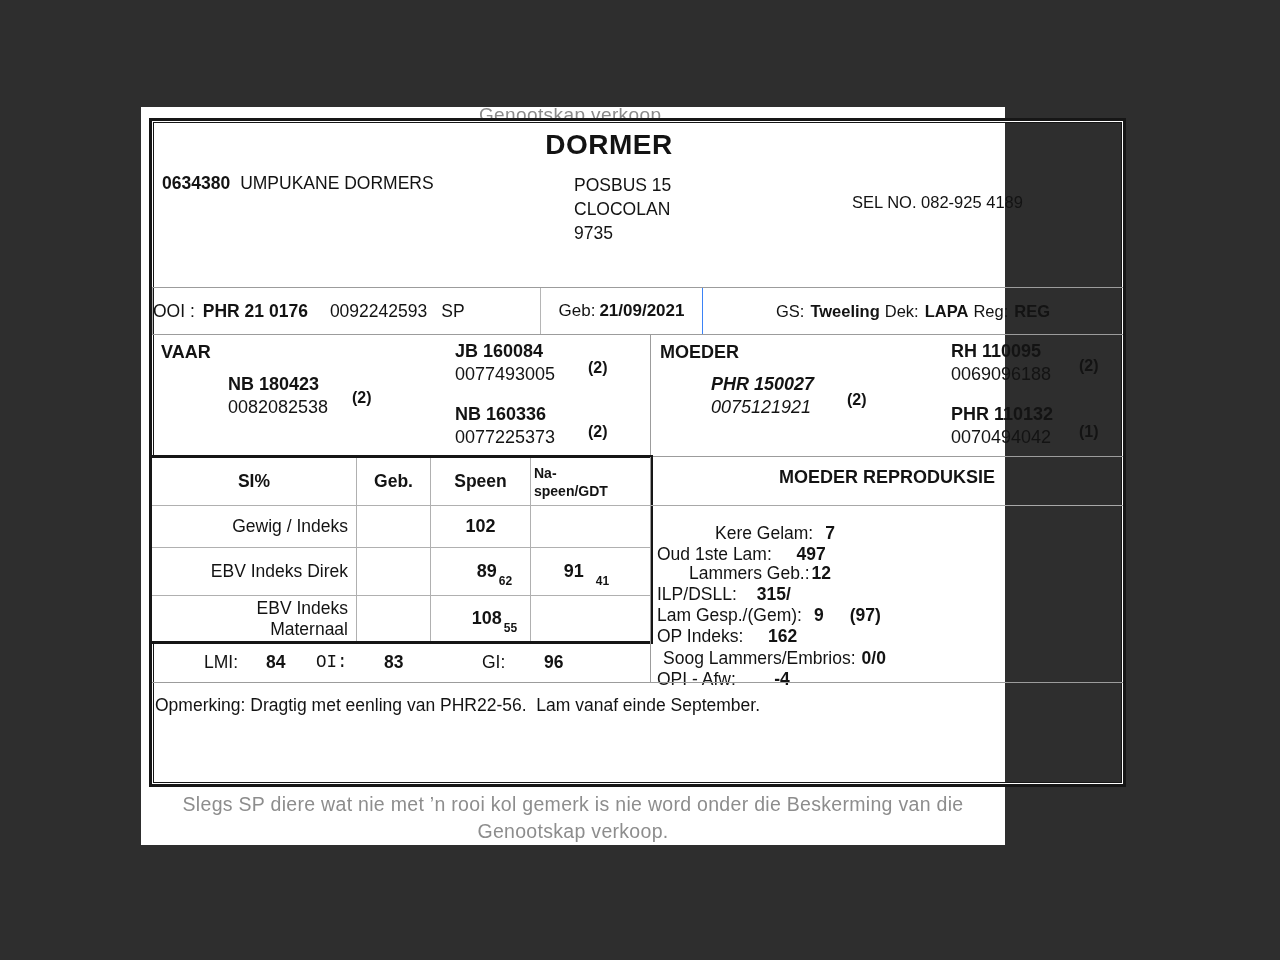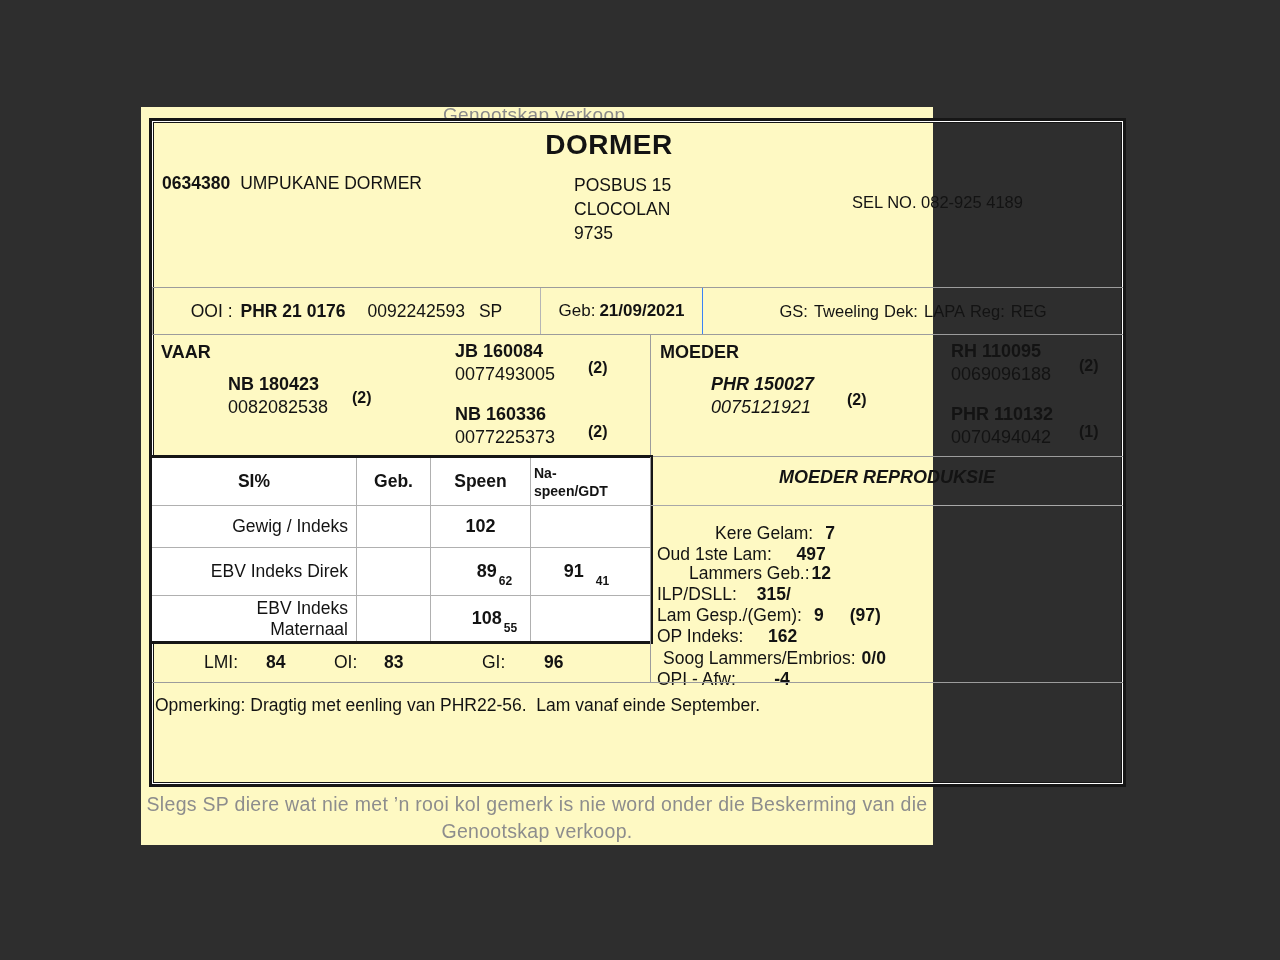--- a/index.html
+++ b/index.html
@@ -1,18 +1,18 @@
 <!DOCTYPE html>
 <html><head>
 <meta charset="utf-8">
 <style>
   html,body{margin:0;padding:0;background:#2e2e2e;}
   .stage{position:relative;width:1280px;height:960px;background:#2e2e2e;overflow:hidden;
          font-family:"Liberation Sans",sans-serif;color:#131313;}
-  .page{position:absolute;left:141px;top:107px;width:792px;height:738px;background:#fef9c3;}
+  .page{position:absolute;left:141px;top:107px;width:864px;height:738px;background:#ffffff;}
 
   
   .top-clip{position:absolute;left:0;top:0;width:100%;height:11px;overflow:hidden;text-align:center;}
   .top-clip span{display:inline-block;margin-top:-14px;font-size:19px;color:#8a8a8a;letter-spacing:.4px;}
 
   
   .card{position:absolute;left:8px;top:11px;width:977px;height:669px;box-sizing:border-box;
         border:3px solid #161616;
         box-shadow:inset 0 0 0 1px #ffffff, inset 0 0 0 2px #161616;}
   .card *{box-sizing:border-box;}
@@ -25,28 +25,28 @@
   .breeder-line{position:absolute;left:10px;top:52px;font-size:17.5px;}
   .breeder-no{font-weight:bold;margin-right:10px;}
   .address{position:absolute;left:422px;top:52px;font-size:17.5px;line-height:24px;}
   .phone{position:absolute;left:700px;top:72px;font-size:16.5px;}
 
   
   .sec-lot{top:166px;height:47px;border-top:1px solid #9c9c9c;display:flex;align-items:stretch;}
   .lot-cell{display:flex;align-items:center;}
   .lot-id{width:118px;padding-left:8px;font-size:23px;font-weight:bold;}
   .lot-id .num{margin-left:9px;}
-  .lot-ooi{width:388px;border-left:1px solid #b5b5b5;justify-content:center;font-size:17.5px;}
+  .lot-ooi{width:388px;border-left:1px solid #b5b5b5;font-size:17.5px;}
   .lot-ooi .v{font-weight:bold;margin-left:8px;}
   .lot-ooi .reg{margin-left:22px;}
   .lot-ooi .flag{margin-left:14px;}
   .lot-geb{width:162px;border-left:1px solid #b5b5b5;justify-content:center;font-size:17px;}
   .lot-geb .v{font-weight:bold;margin-left:4px;}
   .lot-gs{flex:1;border-left:1px solid #3b82f6;justify-content:center;font-size:16.5px;white-space:nowrap;}
-  .lot-gs .v{font-weight:normal;margin-left:6px;margin-right:5px;}
+  .lot-gs .v{font-weight:bold;margin-left:6px;margin-right:5px;}
   .lot-gs .v:last-child{margin-right:0;}
 
   
   .sec-parents{top:213px;height:122px;border-top:1px solid #9c9c9c;}
   .half{position:absolute;top:0;bottom:0;}
   .half-left{left:0;width:498px;}
   .half-right{left:498px;right:0;border-left:1px solid #9c9c9c;}
   .parent-label{position:absolute;left:9px;top:7px;font-size:18px;font-weight:bold;}
   .ped{position:absolute;font-size:18px;line-height:23px;white-space:nowrap;}
   .ped .ped-id{font-weight:bold;display:block;}
@@ -69,21 +69,21 @@
   .acc{font-size:12px;font-weight:bold;position:relative;top:8px;margin-left:2px;}
   .acc.wide{margin-left:12px;}
   .shift-r{transform:translateX(14px);}
   .shift-r2{transform:translateX(-4px);}
 
   .lmi-row{position:absolute;left:0;top:187px;width:498px;height:39px;font-size:17.5px;}
   .lmi-row span{position:absolute;top:0;line-height:37px;}
   .lmi-row .val{font-weight:bold;}
 
   .main-right{position:absolute;left:498px;right:0;top:0;bottom:0;border-left:1px solid #9c9c9c;}
-  .repro-title{position:absolute;left:0;right:0;top:10px;text-align:center;font-size:18px;font-weight:bold;font-style:italic;}
+  .repro-title{position:absolute;left:0;right:0;top:10px;text-align:center;font-size:18px;font-weight:bold;}
   .repro-divider{position:absolute;left:0;right:0;top:48px;border-top:1px solid #a8a8a8;}
   .repro-row{position:absolute;left:6px;right:8px;height:24px;display:flex;justify-content:space-between;
              font-size:17.5px;white-space:nowrap;flex-direction:column;}
   .repro-row .val{font-weight:bold;}
   .repro-left .val{margin-left:12px;}
   .repro-left .extra{margin-left:26px;}
   .repro-right{display:flex;}
   .repro-right .val{min-width:54px;text-align:right;}
   .rr1{top:66px;}  .rr1 .repro-left{padding-left:58px;}
   .rr2{top:106px;} .rr2 .repro-left{padding-left:32px;} .rr2 .repro-left .val{margin-left:2px;}
@@ -106,21 +106,21 @@
 
     <div class="top-clip">
       <span>Genootskap verkoop.</span>
     </div>
 
     <div class="card">
 
       <div class="sec sec-header">
         <div class="breed-title">DORMER</div>
         <div class="breeder-line">
-          <span class="breeder-no">0634380</span><span>UMPUKANE DORMER</span>
+          <span class="breeder-no">0634380</span><span>UMPUKANE DORMERS</span>
         </div>
         <div class="address">
           <div>POSBUS 15</div>
           <div>CLOCOLAN</div>
           <div>9735</div>
         </div>
         <div class="phone">SEL NO. 082-925 4189</div>
       </div>
 
       <div class="sec sec-lot">
@@ -213,21 +213,21 @@
           <div class="si-c"></div>
           <div class="si-c">
             <span class="shift-r"><span class="si-val">108</span><span class="acc">55</span></span>
           </div>
           <div class="si-c"></div>
         </div>
 
         <div class="lmi-row">
           <span style="left:52px;">LMI:</span>
           <span class="val" style="left:114px;">84</span>
-          <span style="left:182px;">OI:</span>
+          <span style="left:164px;font-family:Liberation Mono, monospace;">OI:</span>
           <span class="val" style="left:232px;">83</span>
           <span style="left:330px;">GI:</span>
           <span class="val" style="left:392px;">96</span>
         </div>
 
         <div class="main-right">
           <div class="repro-title">MOEDER REPRODUKSIE</div>
           <div class="repro-divider"></div>
 
           <div class="repro-row rr1">

